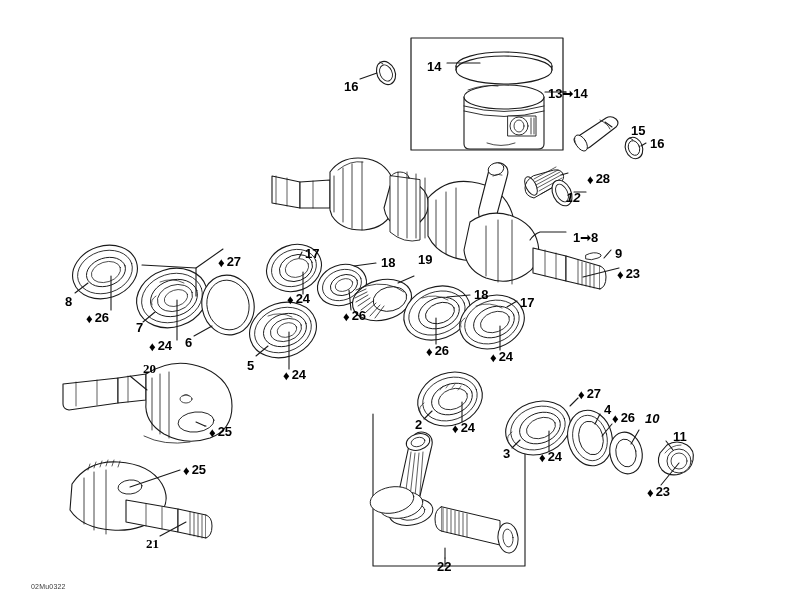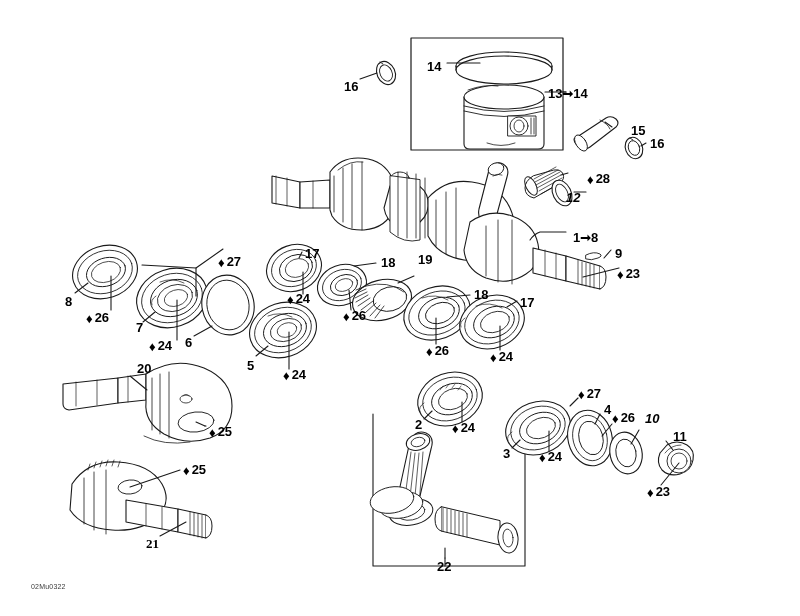--- a/index.html
+++ b/index.html
@@ -459,21 +459,21 @@
     <div class="lbl" style="left:343px; top:309px;"><span class="dia">♦</span><span>26</span></div>
     <div class="lbl" style="left:426px; top:344px;"><span class="dia">♦</span><span>26</span></div>
     <div class="lbl" style="left:490px; top:350px;"><span class="dia">♦</span><span>24</span></div>
 
     <div class="lbl" style="left:136px; top:321px;"><span>7</span></div>
     <div class="lbl" style="left:149px; top:339px;"><span class="dia">♦</span><span>24</span></div>
     <div class="lbl" style="left:185px; top:336px;"><span>6</span></div>
     <div class="lbl" style="left:247px; top:359px;"><span>5</span></div>
     <div class="lbl" style="left:283px; top:368px;"><span class="dia">♦</span><span>24</span></div>
 
-    <div class="lbl" style="left:137px; top:362px;"><span>20</span></div>
+    <div class="lbl" style="left:143px; top:362px;font-family:Liberation Serif, serif;"><span>20</span></div>
     <div class="lbl" style="left:209px; top:425px;"><span class="dia">♦</span><span>25</span></div>
     <div class="lbl" style="left:183px; top:463px;"><span class="dia">♦</span><span>25</span></div>
     <div class="lbl" style="left:146px; top:537px;font-family:Liberation Serif, serif;"><span>21</span></div>
 
     <div class="lbl" style="left:415px; top:418px;"><span>2</span></div>
     <div class="lbl" style="left:452px; top:421px;"><span class="dia">♦</span><span>24</span></div>
     <div class="lbl" style="left:503px; top:447px;"><span>3</span></div>
     <div class="lbl" style="left:539px; top:450px;"><span class="dia">♦</span><span>24</span></div>
 
     <div class="lbl" style="left:578px; top:387px;"><span class="dia">♦</span><span>27</span></div>

